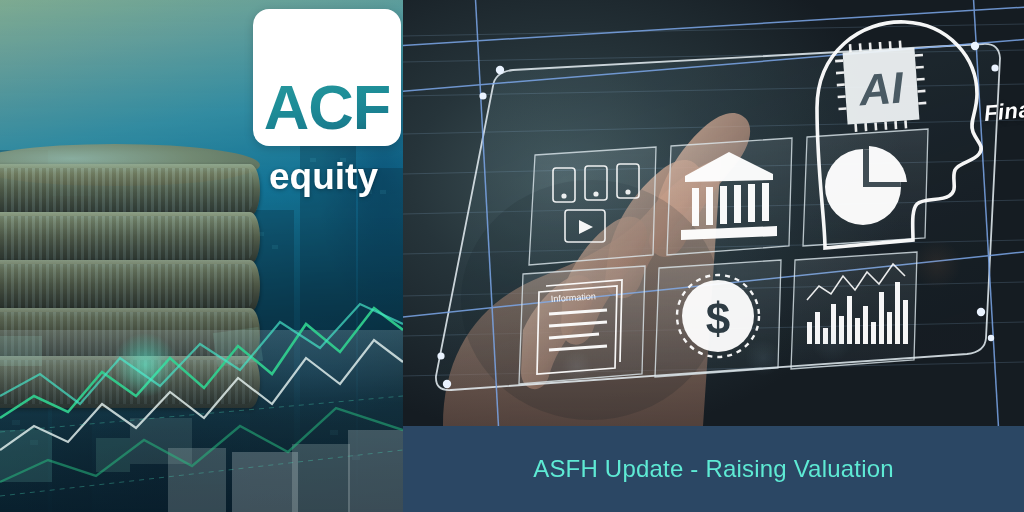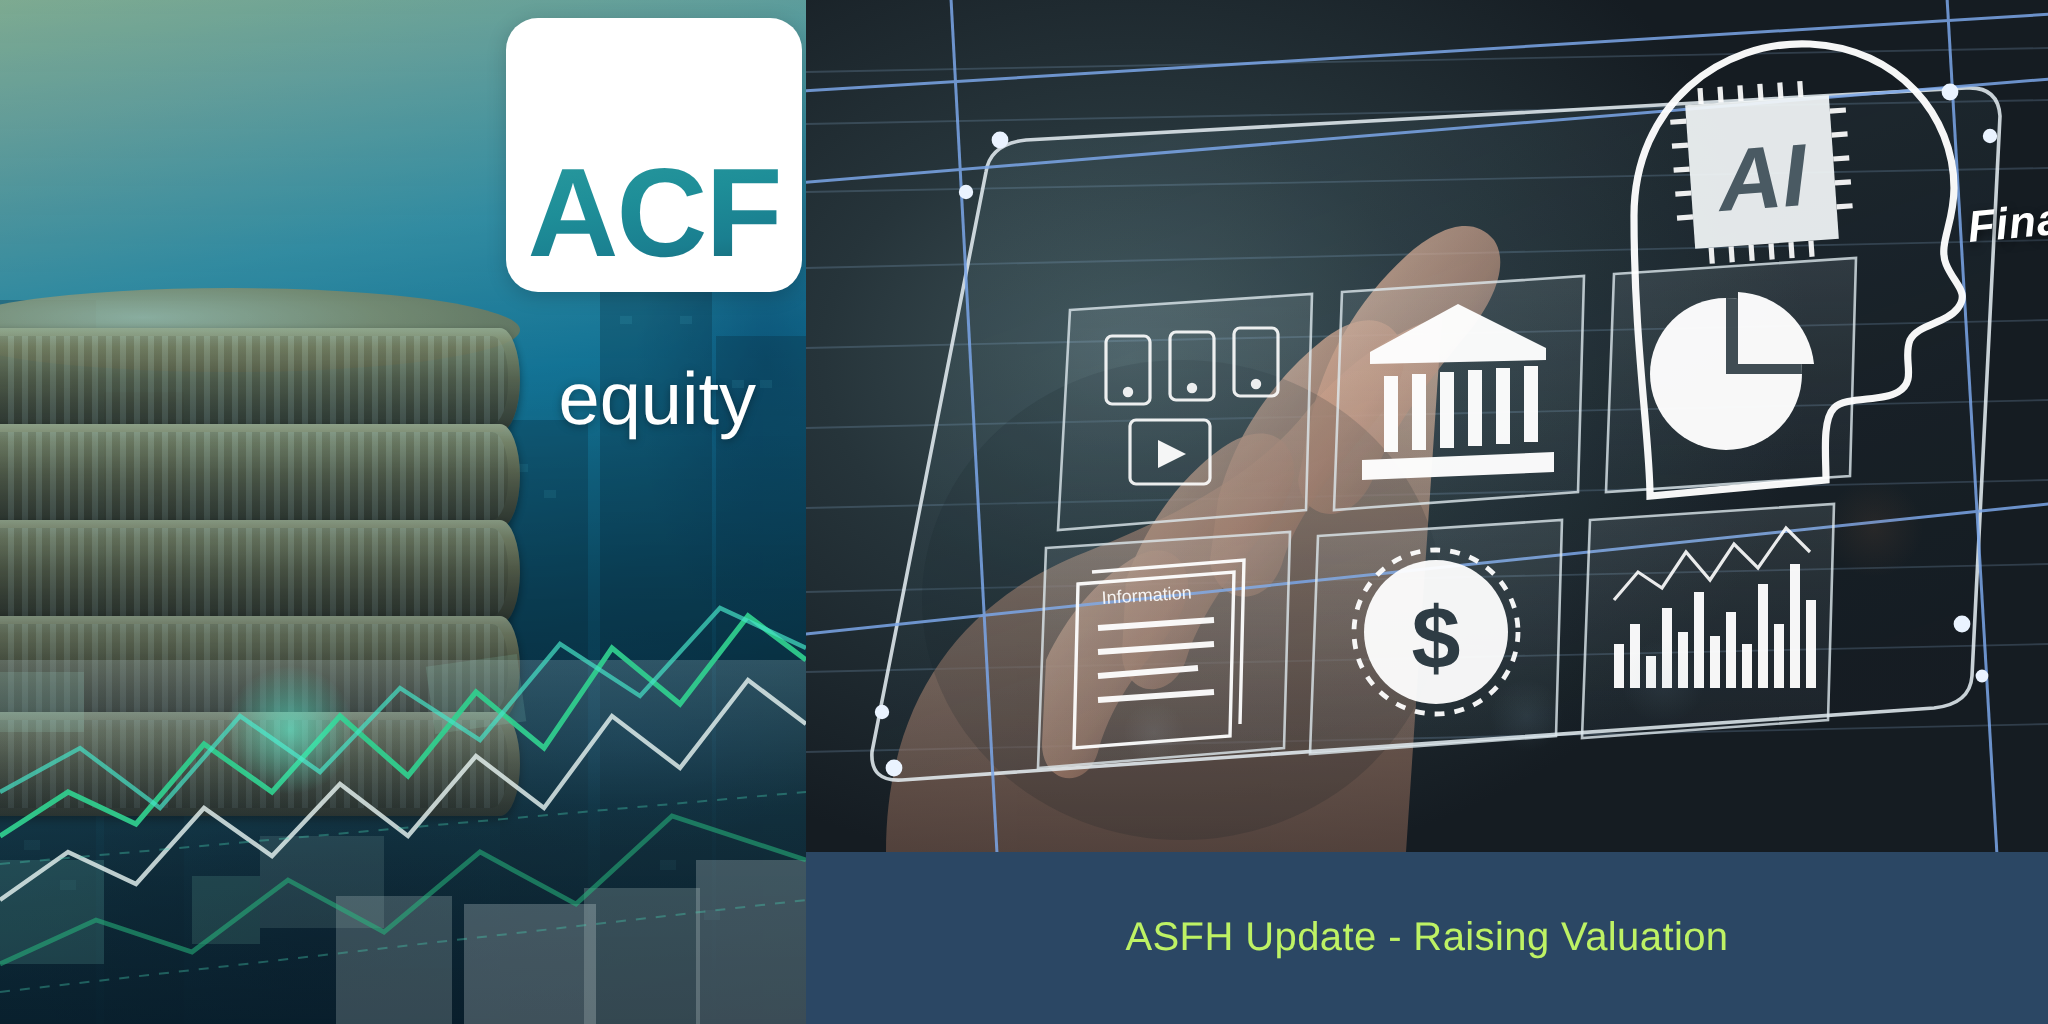--- a/index.html
+++ b/index.html
@@ -71,21 +71,21 @@
     margin-left:20px;
   }
   .logo-acf{
     position:absolute;left:0;right:0;bottom:7px;text-align:center;
     font-size:63px;line-height:1;font-weight:bold;letter-spacing:-1px;
     background:linear-gradient(170deg,#2a9a9e 0%,#1e8e98 40%,#1a7f90 70%,#14626f 100%);
     -webkit-background-clip:text;background-clip:text;color:transparent;
   }
   .logo-word{
     position:absolute;right:25px;color:#fff;font-size:37px;line-height:1;
-    font-weight:normal;text-shadow:0 1px 4px rgba(0,0,0,.35);margin-top:23px;
+    font-weight:bold;text-shadow:0 1px 4px rgba(0,0,0,.35);
   }
   .logo-word.w1{top:158px;}
   .logo-word.w2{top:200px;}
 
   
   .right-panel{
     position:absolute;left:403px;top:0;width:621px;height:426px;overflow:hidden;
     background:
       radial-gradient(ellipse 340px 260px at 26% 42%, #3e5257 0%, #26343a 45%, #151c22 100%),
       linear-gradient(135deg,#222b30 0%,#161d23 55%,#0e1317 100%);
@@ -111,21 +111,21 @@
     text-shadow:0 2px 5px rgba(0,0,0,.55);
   }
 
   
   .banner{
     position:absolute;left:403px;top:426px;width:621px;height:86px;
     background:#2b4764;
     display:flex;align-items:center;justify-content:center;
   }
   .banner-title{
-    color:#bef264;font-size:20px;font-weight:normal;letter-spacing:.2px;
+    color:#5eead4;font-size:24px;font-weight:normal;letter-spacing:.2px;
     white-space:nowrap;
   }
 </style>
 </head>
 <body>
 
 <div class="stage">
 
   <div class="left-panel">
     <div class="lp-citylights"></div>

